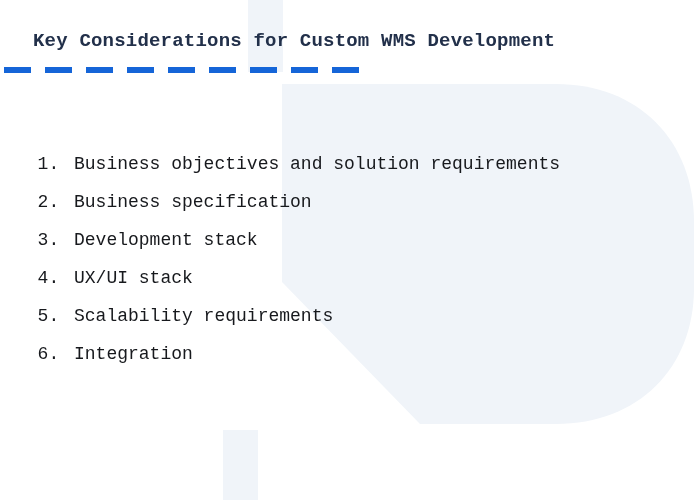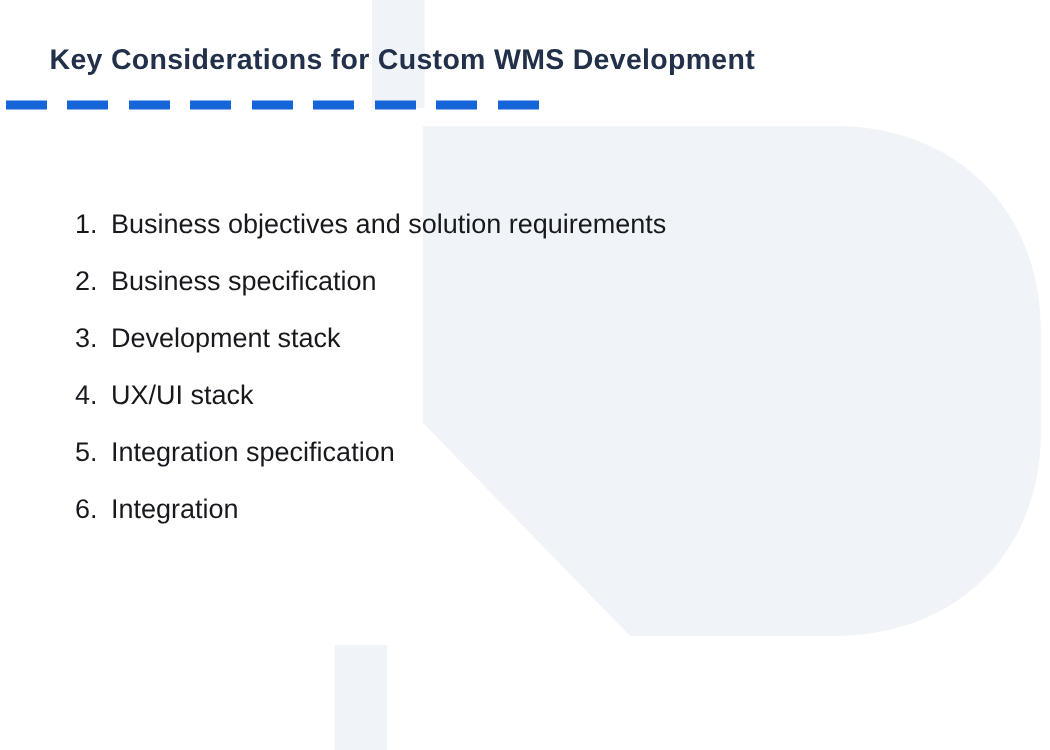--- a/index.html
+++ b/index.html
@@ -6,21 +6,21 @@
     margin: 0;
     padding: 0;
     background: #ffffff;
   }
   .slide {
     position: relative;
     width: 700px;
     height: 500px;
     background: #ffffff;
     overflow: hidden;
-    font-family: Liberation Sans, sans-serif;
+    font-family: Liberation Mono, monospace;
   }
   .watermark {
     position: absolute;
     inset: 0;
     z-index: 0;
     pointer-events: none;
   }
   .content {
     position: absolute;
     inset: 0;
@@ -46,21 +46,21 @@
       90deg,
       #1565d8 0px,
       #1565d8 27px,
       transparent 27px,
       transparent 41px
     );
   }
   .considerations-list {
     position: absolute;
     left: 42px;
-    top: 138px;
+    top: 153px;
     margin: 0;
     padding: 0 0 0 28px;
     font-size: 18px;
     color: #17191d;
   }
   .considerations-list li {
     margin-bottom: 15px;
     line-height: 23px;
     padding-left: 4px;
   }
@@ -83,18 +83,18 @@
 
     <h1 class="page-title">Key Considerations for Custom WMS Development</h1>
 
     <div class="title-underline"></div>
 
     <ol class="considerations-list">
       <li>Business objectives and solution requirements</li>
       <li>Business specification</li>
       <li>Development stack</li>
       <li>UX/UI stack</li>
-      <li>Integration specification</li>
+      <li>Scalability requirements</li>
       <li>Integration</li>
     </ol>
 
   </div>
 </div>
 
 </body></html>

